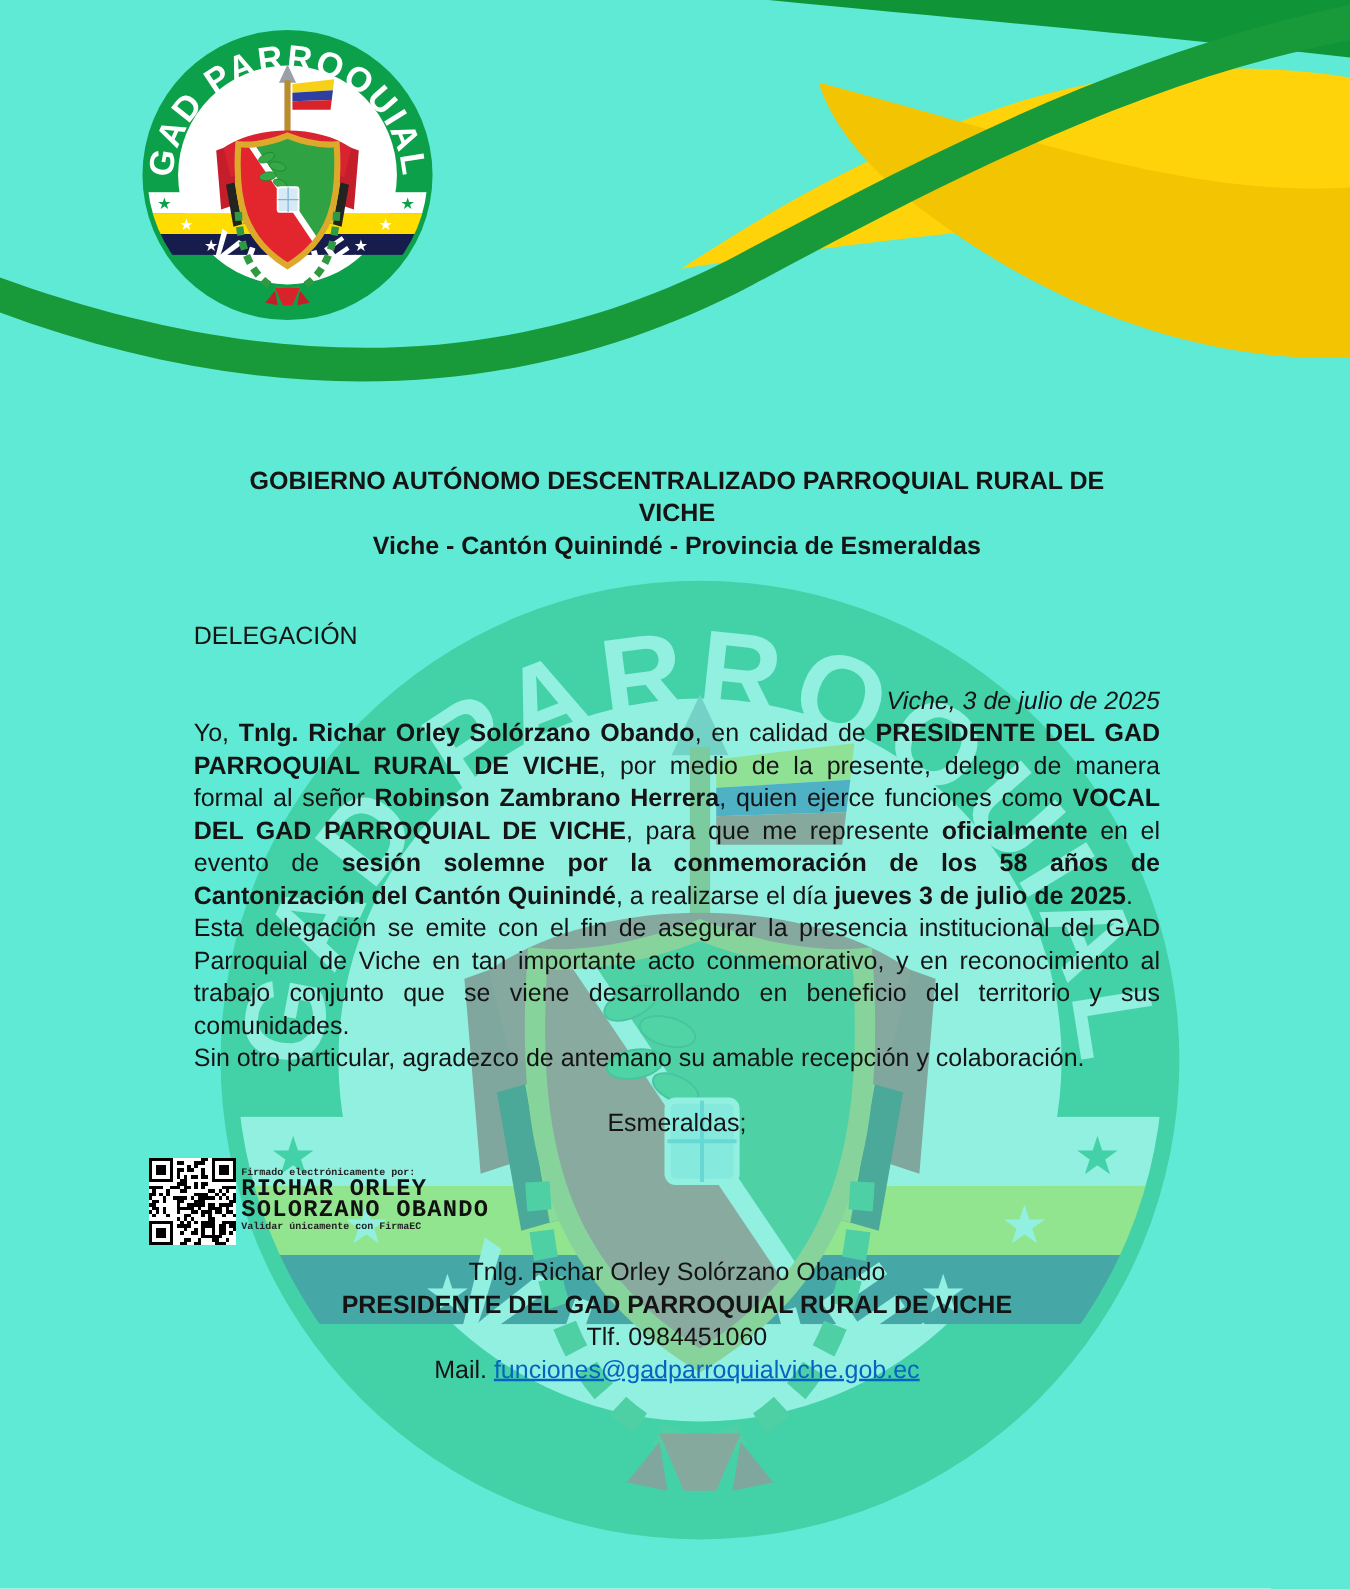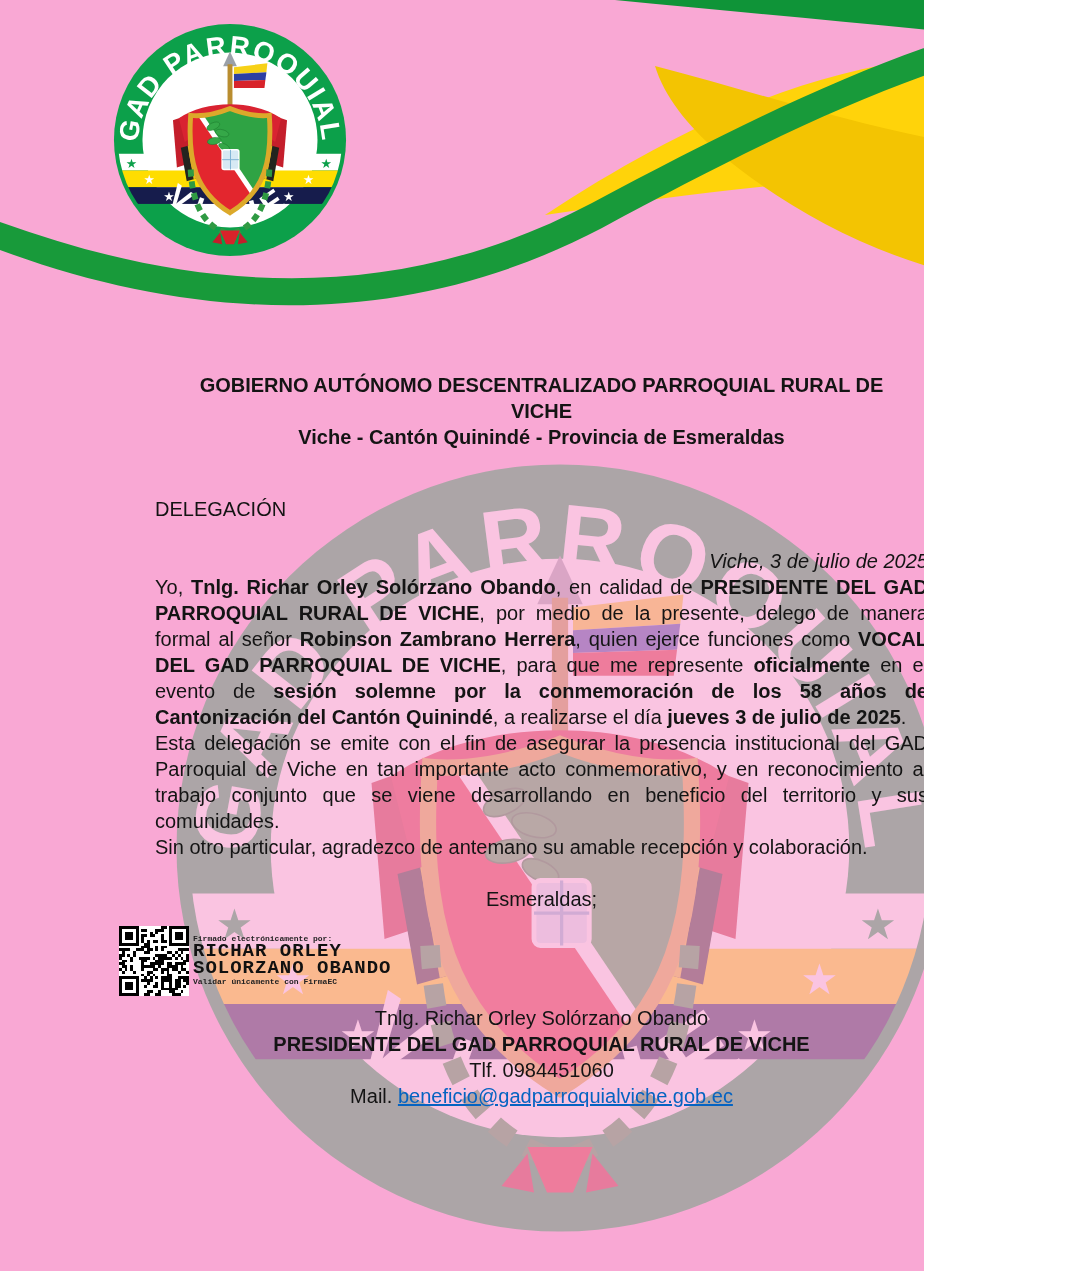--- a/index.html
+++ b/index.html
@@ -1,17 +1,17 @@
 <!DOCTYPE html>
 <html><head>
 <meta charset="utf-8">
 <style>
   html,body{margin:0;padding:0;background:#ffffff;}
   .page{
-    position:relative;width:924px;height:1271px;background:#f9a8d4;overflow:hidden;
+    position:relative;width:1080px;height:1271px;background:#5eead4;overflow:hidden;
     font-family:"Liberation Sans",sans-serif;color:#141414;
   }
   .header-art{position:absolute;top:0;left:0;width:1080px;height:340px;}
   .logo-badge{position:absolute;top:22px;left:112px;width:236px;height:236px;}
   .watermark{position:absolute;top:458px;left:170px;width:780px;height:780px;opacity:.32;pointer-events:none;}
   .content{position:relative;margin-left:155px;width:773px;padding-top:372px;font-size:20px;line-height:26px;}
   .org-title{text-align:center;font-weight:bold;}
   .org-title div{white-space:nowrap;}
   .heading{font-weight:normal;margin-top:46px;}
   .date-line{text-align:right;margin-top:26px;font-style:italic;}
@@ -361,17 +361,17 @@
         <div class="stamp-name">RICHAR ORLEY</div>
         <div class="stamp-name">SOLORZANO OBANDO</div>
         <div class="stamp-small">Validar únicamente con FirmaEC</div>
       </div>
     </div>
 
     <div class="sig-block">
       <div>Tnlg. Richar Orley Solórzano Obando</div>
       <div class="sig-title">PRESIDENTE DEL GAD PARROQUIAL RURAL DE VICHE</div>
       <div>Tlf. 0984451060</div>
-      <div class="mail-line"><span>Mail.</span> <a href="#">beneficio@gadparroquialviche.gob.ec</a></div>
+      <div class="mail-line"><span>Mail.</span> <a href="#">funciones@gadparroquialviche.gob.ec</a></div>
     </div>
 
   </div>
 </div>
 
 </body></html>

